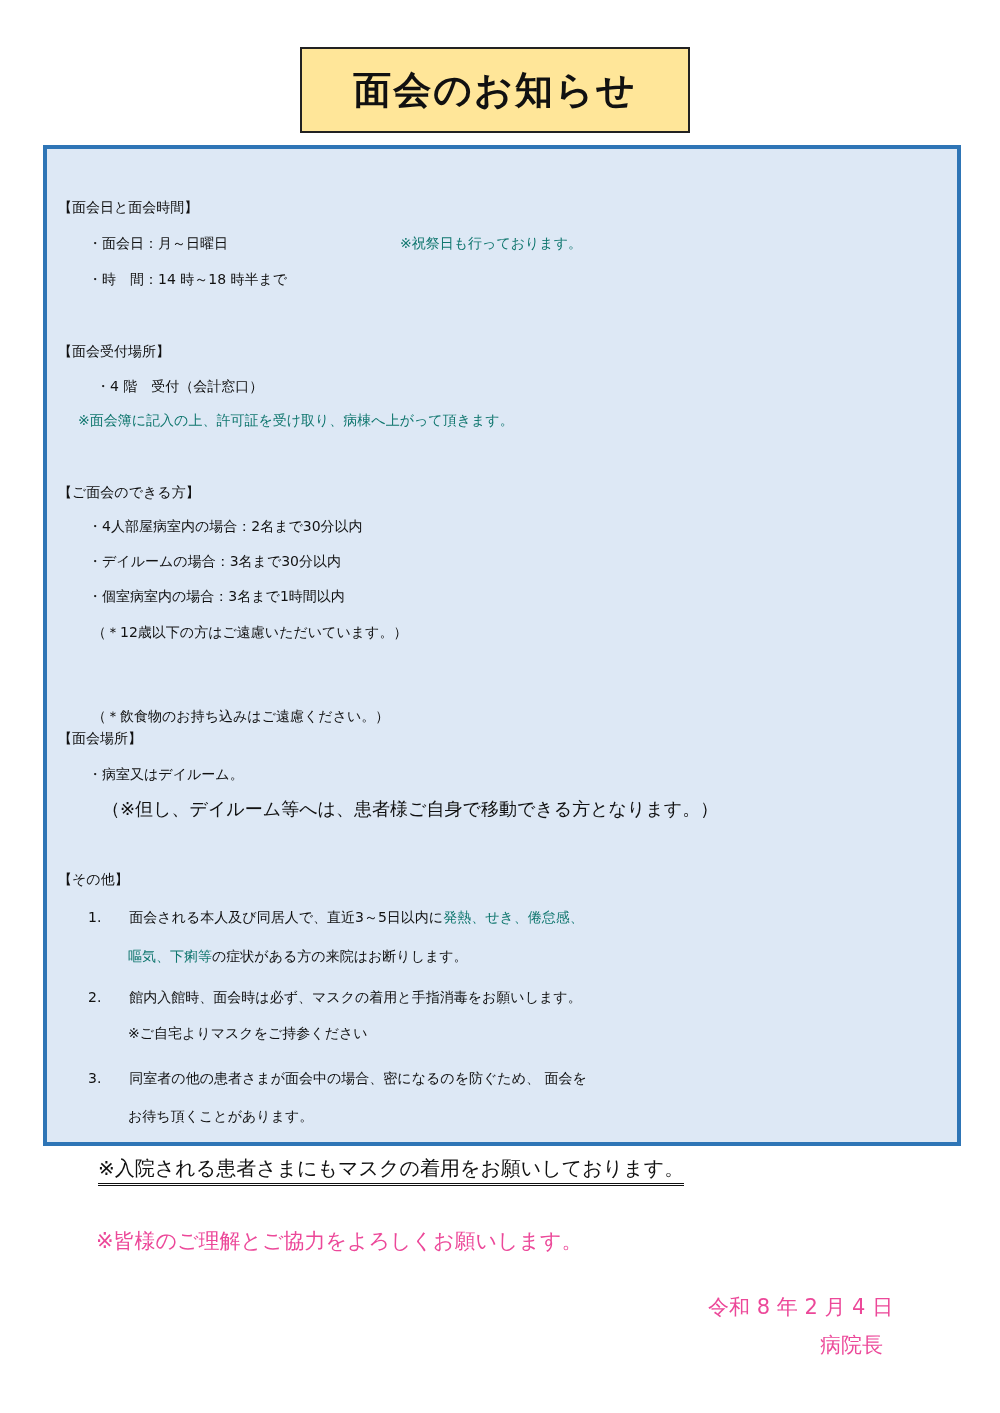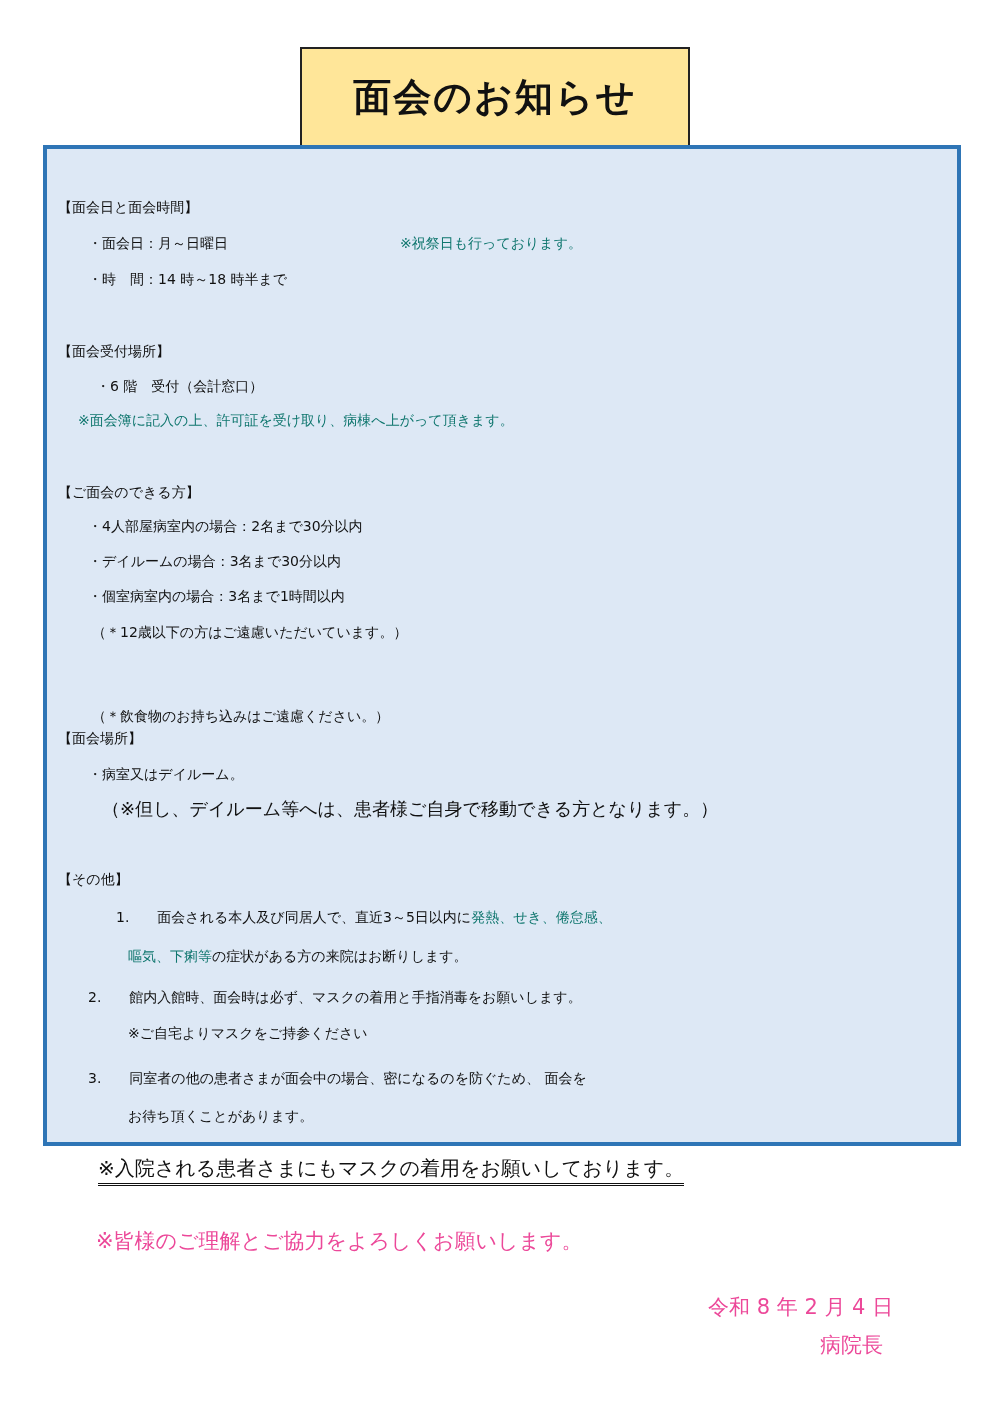--- a/index.html
+++ b/index.html
@@ -2,21 +2,21 @@
 <html><head>
 <meta charset="utf-8">
 <style>
   html, body { margin: 0; padding: 0; background: #ffffff; }
   body {
     width: 1000px; height: 1413px; position: relative; overflow: hidden;
     font-family: "DejaVu Sans", "Liberation Sans", sans-serif;
     color: #111111;
   }
   .title-box {
-    position: absolute; left: 300px; top: 47px; width: 390px; height: 101px;
+    position: absolute; left: 300px; top: 47px; width: 390px; height: 86px;
     box-sizing: border-box; background: #ffe699; border: 2px solid #222222;
     display: flex; align-items: center; justify-content: center;
   }
   .title-text { font-size: 38px; font-weight: bold; letter-spacing: 2px; color: #111; }
   .main-box {
     position: absolute; left: 43px; top: 145px; width: 918px; height: 1001px;
     box-sizing: border-box; background: #dde8f5; border: 4px solid #2e75b6;
   }
   .line {
     position: absolute; font-size: 14px; line-height: 30px; white-space: nowrap;
@@ -39,37 +39,37 @@
 </div>
 
 <div class="main-box"></div>
 
 <div class="line" style="left:58px; top:192px;">【面会日と面会時間】</div>
 <div class="line" style="left:88px; top:228px;">・面会日：月～日曜日</div>
 <div class="line red" style="left:400px; top:228px;">※祝祭日も行っております。</div>
 <div class="line" style="left:88px; top:264px;">・時　間：14 時～18 時半まで</div>
 
 <div class="line" style="left:58px; top:336px;">【面会受付場所】</div>
-<div class="line" style="left:96px; top:371px;">・6 階　受付（会計窓口）</div>
+<div class="line" style="left:96px; top:371px;">・4 階　受付（会計窓口）</div>
 <div class="line red" style="left:78px; top:405px;">※面会簿に記入の上、許可証を受け取り、病棟へ上がって頂きます。</div>
 
 <div class="line" style="left:58px; top:477px;">【ご面会のできる方】</div>
 <div class="line" style="left:88px; top:511px;">・4人部屋病室内の場合：2名まで30分以内</div>
 <div class="line" style="left:88px; top:546px;">・デイルームの場合：3名まで30分以内</div>
 <div class="line" style="left:88px; top:581px;">・個室病室内の場合：3名まで1時間以内</div>
 <div class="line" style="left:92px; top:617px;">（＊12歳以下の方はご遠慮いただいています。）</div>
 <div class="line" style="left:92px; top:653px;margin-top:48px;">（＊飲食物のお持ち込みはご遠慮ください。）</div>
 
 <div class="line" style="left:58px; top:723px;">【面会場所】</div>
 <div class="line" style="left:88px; top:759px;">・病室又はデイルーム。</div>
 <div class="line sm" style="left:102px; top:794px;">（※但し、デイルーム等へは、患者様ご自身で移動できる方となります。）</div>
 
 <div class="line" style="left:58px; top:865px;font-family:Liberation Mono, monospace;">【その他】</div>
 
-<div class="line" style="left:88px; top:902px;margin-left:28px;">
+<div class="line" style="left:88px; top:902px;">
   <span>1.</span><span style="display:inline-block;width:28px;"></span><span>面会される本人及び同居人で、直近3～5日以内に</span><span class="red">発熱、せき、倦怠感、</span>
 </div>
 <div class="line" style="left:128px; top:941px;">
   <span class="red">嘔気、下痢等</span><span>の症状がある方の来院はお断りします。</span>
 </div>
 
 <div class="line" style="left:88px; top:982px;">
   <span>2.</span><span style="display:inline-block;width:28px;"></span><span>館内入館時、面会時は必ず、マスクの着用と手指消毒をお願いします。</span>
 </div>
 <div class="line" style="left:128px; top:1018px;">※ご自宅よりマスクをご持参ください</div>

